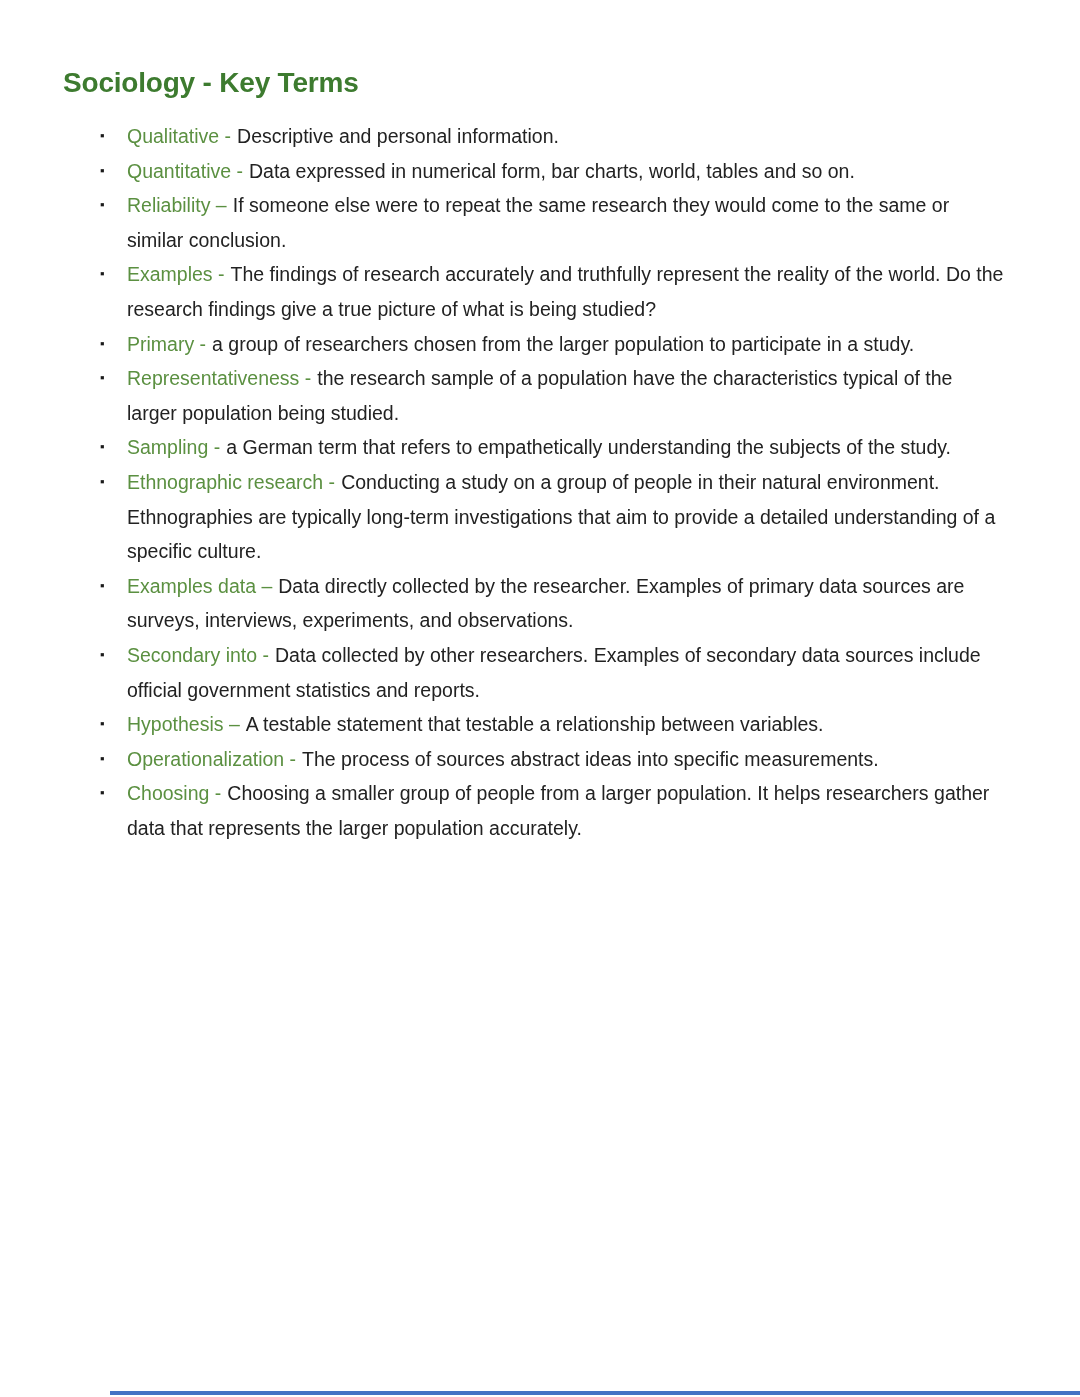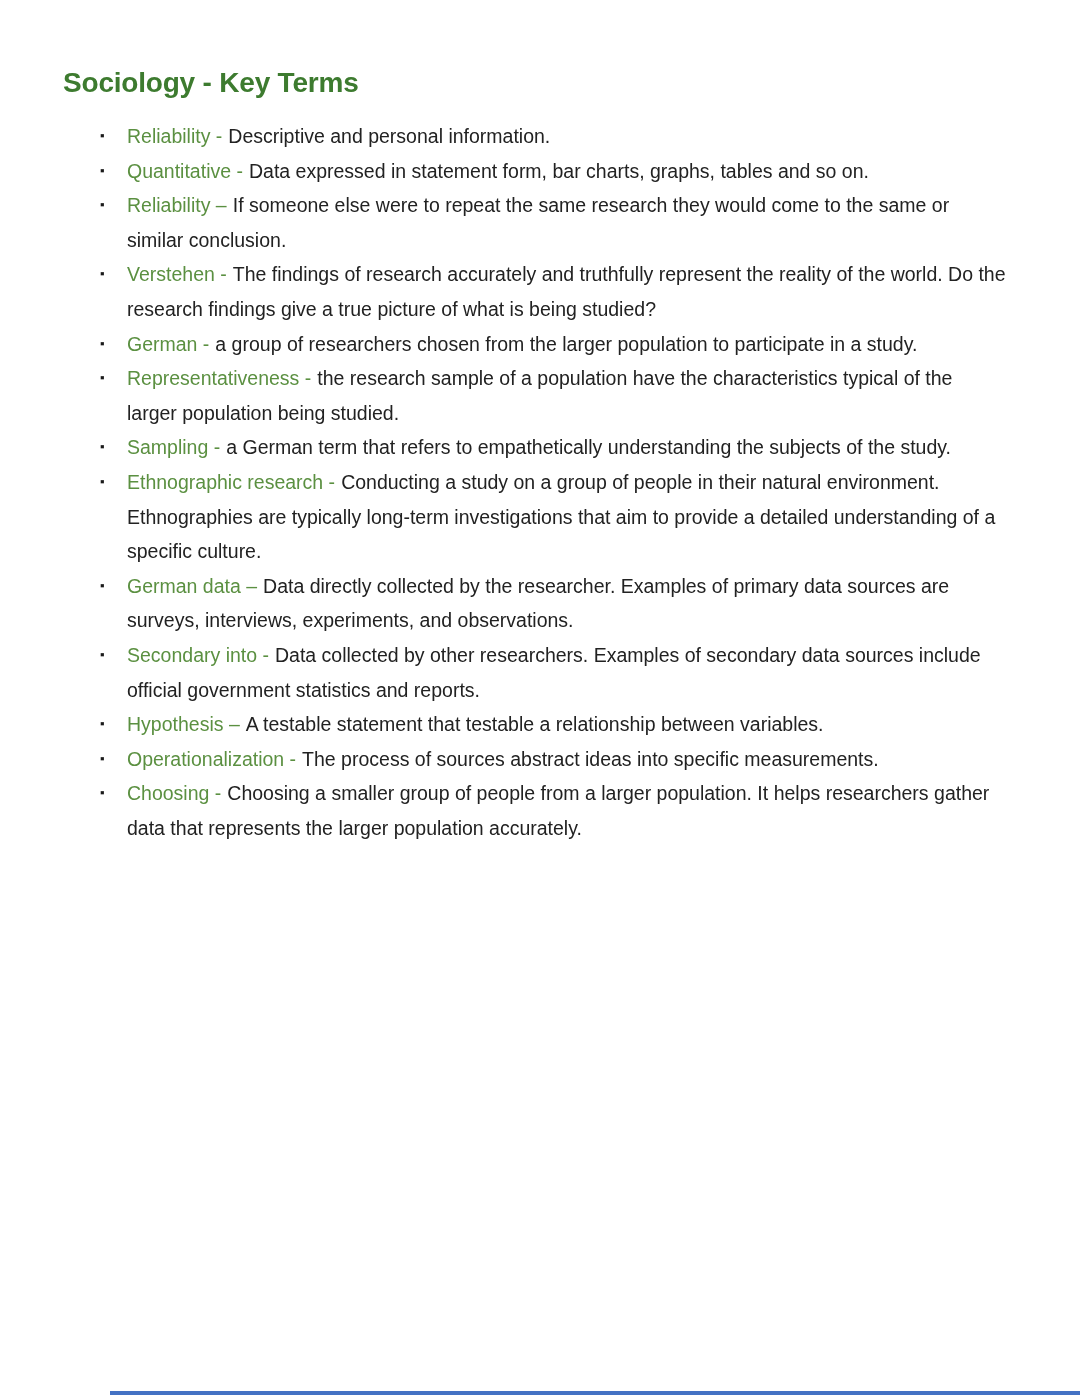--- a/index.html
+++ b/index.html
@@ -67,29 +67,29 @@
   }
 </style>
 </head>
 <body>
 
 <div class="page">
 
   <h1 class="doc-title">Sociology - Key Terms</h1>
 
   <ul class="terms">
-    <li><span class="bullet">▪</span><span class="term">Reliability -</span><span class="def">Descriptive and personal information.</span></li>
-    <li><span class="bullet">▪</span><span class="term">Quantitative -</span><span class="def">Data expressed in statement form, bar charts, graphs, tables and so on.</span></li>
+    <li><span class="bullet">▪</span><span class="term">Qualitative -</span><span class="def">Descriptive and personal information.</span></li>
+    <li><span class="bullet">▪</span><span class="term">Quantitative -</span><span class="def">Data expressed in numerical form, bar charts, world, tables and so on.</span></li>
     <li><span class="bullet">▪</span><span class="term">Reliability –</span><span class="def">If someone else were to repeat the same research they would come to the same or similar conclusion.</span></li>
-    <li><span class="bullet">▪</span><span class="term">Verstehen -</span><span class="def">The findings of research accurately and truthfully represent the reality of the world. Do the research findings give a true picture of what is being studied?</span></li>
-    <li><span class="bullet">▪</span><span class="term">German -</span><span class="def">a group of researchers chosen from the larger population to participate in a study.</span></li>
+    <li><span class="bullet">▪</span><span class="term">Examples -</span><span class="def">The findings of research accurately and truthfully represent the reality of the world. Do the research findings give a true picture of what is being studied?</span></li>
+    <li><span class="bullet">▪</span><span class="term">Primary -</span><span class="def">a group of researchers chosen from the larger population to participate in a study.</span></li>
     <li><span class="bullet">▪</span><span class="term">Representativeness -</span><span class="def">the research sample of a population have the characteristics typical of the larger population being studied.</span></li>
     <li><span class="bullet">▪</span><span class="term">Sampling -</span><span class="def">a German term that refers to empathetically understanding the subjects of the study.</span></li>
     <li><span class="bullet">▪</span><span class="term">Ethnographic research -</span><span class="def">Conducting a study on a group of people in their natural environment. Ethnographies are typically long-term investigations that aim to provide a detailed understanding of a specific culture.</span></li>
-    <li><span class="bullet">▪</span><span class="term">German data –</span><span class="def">Data directly collected by the researcher. Examples of primary data sources are surveys, interviews, experiments, and observations.</span></li>
+    <li><span class="bullet">▪</span><span class="term">Examples data –</span><span class="def">Data directly collected by the researcher. Examples of primary data sources are surveys, interviews, experiments, and observations.</span></li>
     <li><span class="bullet">▪</span><span class="term">Secondary into -</span><span class="def">Data collected by other researchers. Examples of secondary data sources include official government statistics and reports.</span></li>
     <li><span class="bullet">▪</span><span class="term">Hypothesis –</span><span class="def">A testable statement that testable a relationship between variables.</span></li>
     <li><span class="bullet">▪</span><span class="term">Operationalization -</span><span class="def">The process of sources abstract ideas into specific measurements.</span></li>
     <li><span class="bullet">▪</span><span class="term">Choosing -</span><span class="def">Choosing a smaller group of people from a larger population. It helps researchers gather data that represents the larger population accurately.</span></li>
   </ul>
 
   <div class="bottom-line"></div>
 
 </div>
 

